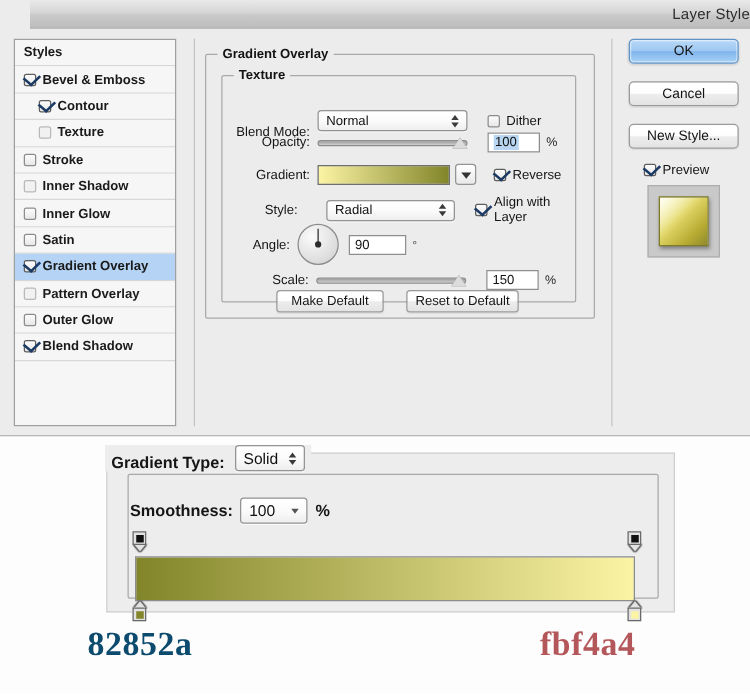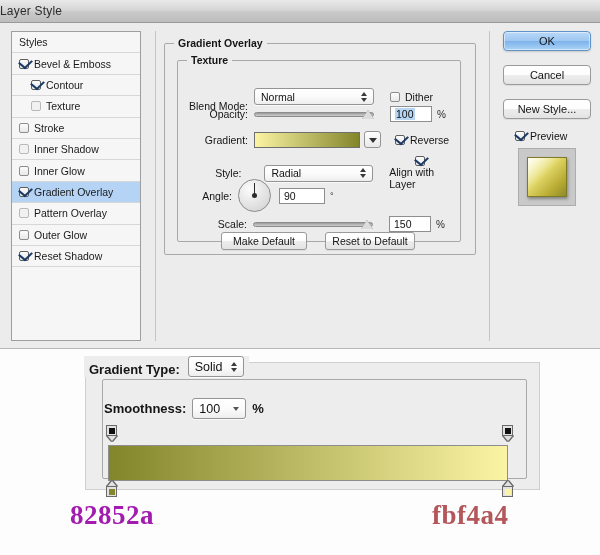--- a/index.html
+++ b/index.html
@@ -14,21 +14,21 @@
   
   .dialog {
     position: absolute; left: 0; top: 0; width: 600px; height: 348px;
     background: #ececec;
     border-bottom: 1px solid #b7b7b7;
   }
   .titlebar {
     position: relative; height: 22px;
     background: linear-gradient(to bottom, #e9e9e9 0%, #d6d6d6 45%, #c9c9c9 55%, #bdbdbd 100%);
     border-bottom: 1px solid #9a9a9a;
-    display: flex; align-items: center; justify-content: flex-start;
+    display: flex; align-items: center; justify-content: flex-end; margin-left: 24px;
   }
   .titlebar .title {
     font-size: 12px; color: #2c2c2c; letter-spacing: .2px;
   }
   .dialog-body {
     position: relative; height: 325px;
     background: #ececec;
   }
 
   
@@ -64,21 +64,21 @@
     border-color: #5e5e5e;
   }
   .cb.on::after {
     content: "";
     position: absolute; left: 1px; top: -3px;
     width: 7px; height: 9px;
     border: solid #1b3a63;
     border-width: 0 2px 2px 0;
     transform: rotate(40deg) skewX(-6deg);
   }
-  .style-label { white-space: nowrap; }
+  .style-label { white-space: nowrap; font-weight: bold; }
 
   
   .main-area {
     position: absolute; left: 155px; top: 8px; width: 335px; height: 310px;
     background: #ececec;
     border-left: 1px solid #c4c4c4;
     border-right: 1px solid #c4c4c4;
     box-sizing: border-box;
   }
   .group {
@@ -333,40 +333,44 @@
         <div class="style-row">
           <span class="cb dim"></span>
           <span class="style-label">Inner Shadow</span>
         </div>
 
         <div class="style-row">
           <span class="cb"></span>
           <span class="style-label">Inner Glow</span>
         </div>
 
+        <div class="style-row">
+          <span class="cb"></span>
+          <span class="style-label">Satin</span>
+        </div>
 
 
         <div class="style-row selected">
           <span class="cb on"></span>
           <span class="style-label">Gradient Overlay</span>
         </div>
 
         <div class="style-row">
           <span class="cb dim"></span>
           <span class="style-label">Pattern Overlay</span>
         </div>
 
         <div class="style-row">
           <span class="cb"></span>
           <span class="style-label">Outer Glow</span>
         </div>
 
         <div class="style-row">
           <span class="cb on"></span>
-          <span class="style-label">Reset Shadow</span>
+          <span class="style-label">Blend Shadow</span>
         </div>
       </div>
 
       <div class="main-area">
 
         <div class="group" id="grp-overlay">
           <span class="legend">Gradient Overlay</span>
 
           <div class="group" id="grp-gradient">
             <span class="legend">Texture</span>
@@ -404,21 +408,21 @@
                 <span>Reverse</span>
               </div>
             </div>
 
             <div class="field-row" style="left:4px; top:95px; width:274px;">
               <span class="lbl" style="width:66px;">Style:</span>
               <div class="popup" style="width:120px; margin-left:23px;">
                 <span>Radial</span>
                 <span class="arrows"></span>
               </div>
-              <div class="opt" style="margin-left:16px;flex-direction:column;">
+              <div class="opt" style="margin-left:16px;">
                 <span class="cb on"></span>
                 <span>Align with Layer</span>
               </div>
             </div>
 
             <div class="field-row" style="left:4px; top:118px; width:274px;">
               <span class="lbl" style="width:50px;">Angle:</span>
               <div class="dial" style="margin-left:6px;">
                 <span class="needle"></span>
                 <span class="center"></span>
@@ -513,16 +517,16 @@
         <i></i>
       </span>
   </div>
   <div class="stop bottom" style="left:501px; top:478px;">
     <span class="tip"></span>
     <span class="house colorstop" style="--sc:#fbf4a4;">
         <i></i>
       </span>
   </div>
 
-  <div class="hexlabel" id="hex-left" style="color: #a21caf;">82852a</div>
+  <div class="hexlabel" id="hex-left" style="color: #0c4a6e;">82852a</div>
   <div class="hexlabel" id="hex-right" style="color: rgb(180, 87, 90);">fbf4a4</div>
 
 </div>
 
 </body></html>

